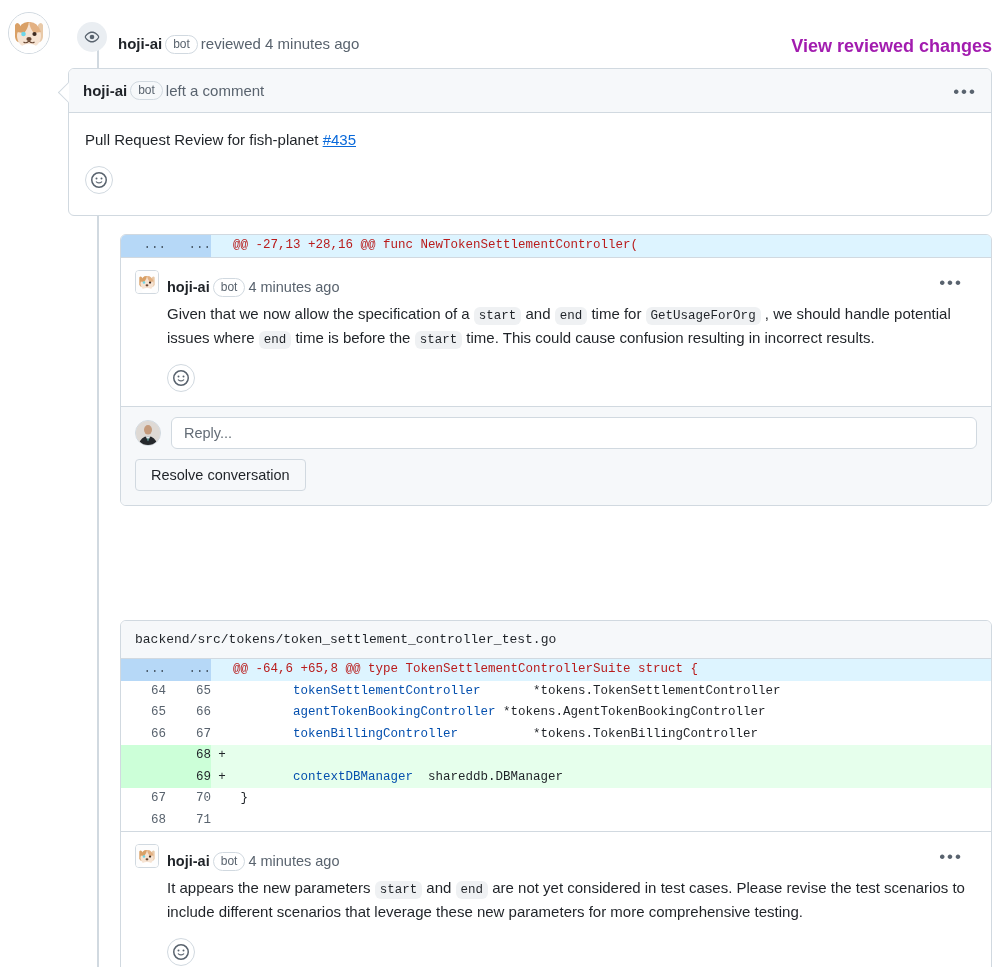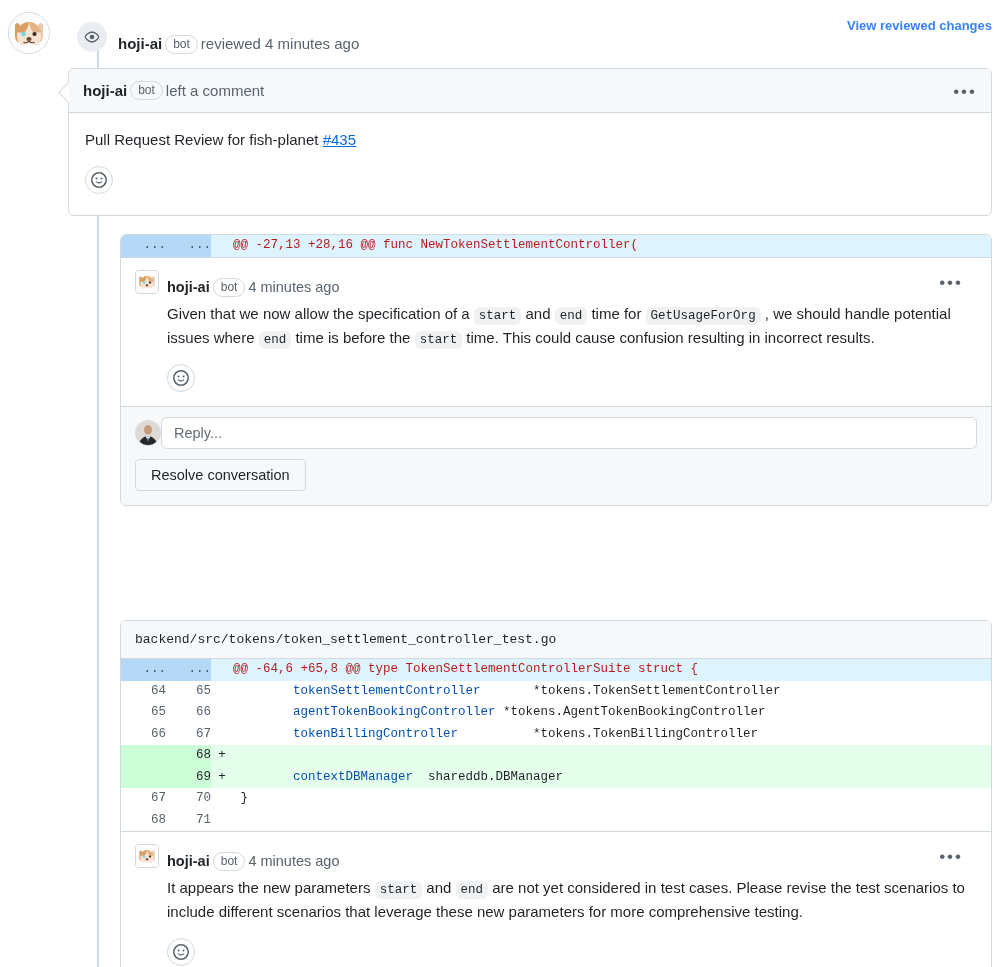--- a/index.html
+++ b/index.html
@@ -38,22 +38,22 @@
     position: absolute; left: 118px; top: 19px;
     font-size: 15px; color: #59636e; white-space: nowrap;
   }
   .hdr-text .user { font-weight: 700; color: #1f2328; }
   .badge-bot {
     display: inline-block; border: 1px solid #d1d9e0; border-radius: 2em;
     padding: 0px 7px; font-size: 12px; line-height: 17px; color: #59636e;
     vertical-align: 1px; margin: 8px 3px;
   }
   .view-changes {
-    position: absolute; right: 8px; top: 10px;
-    font-size: 13px; color: #3b82f6; font-weight: 600; text-decoration: none;
+    position: absolute; right: 8px; top: 28px;
+    font-size: 18px; color: #a21caf; font-weight: 600; text-decoration: none;
     white-space: nowrap;
   }
 
   
   .comment-box {
     position: absolute; left: 68px; top: 68px; width: 924px; height: 148px;
     border: 1px solid #d1d9e0; border-radius: 6px; background: #fff;
   }
   .comment-box::before {
     content: ""; position: absolute; left: -8px; top: 16px;
@@ -130,21 +130,21 @@
   .ic-body { padding: 8px 0 0 32px; font-size: 15px; line-height: 1.55; color: #1f2328; }
   code.inline {
     font-family: "Liberation Mono", monospace; font-size: 12.5px;
     background: #eff1f3; border-radius: 6px; padding: 2px 5px; color: #1f2328;
   }
   .ic-react { margin: 12px 0 10px 32px; }
 
   
   .reply-row {
     border-top: 1px solid #d1d9e0; background: #f6f8fa;
-    display: flex; align-items: center; padding: 10px 14px; gap: 0;
+    display: flex; align-items: center; padding: 10px 14px; gap: 10px;
   }
   .reply-avatar {
     width: 26px; height: 26px; border-radius: 50%; overflow: hidden;
     border: 1px solid #d1d9e0; flex: none; background: #e6e9ec;
   }
   .reply-input {
     flex: 1; height: 32px; border: 1px solid #d1d9e0; border-radius: 6px;
     background: #fff; padding: 0 12px; font-size: 14.5px;
     font-family: "Liberation Sans", sans-serif; color: #1f2328;
   }

